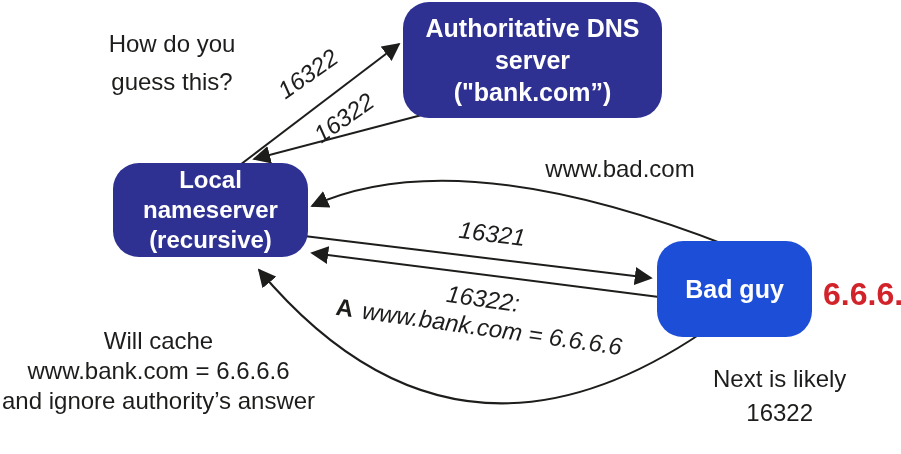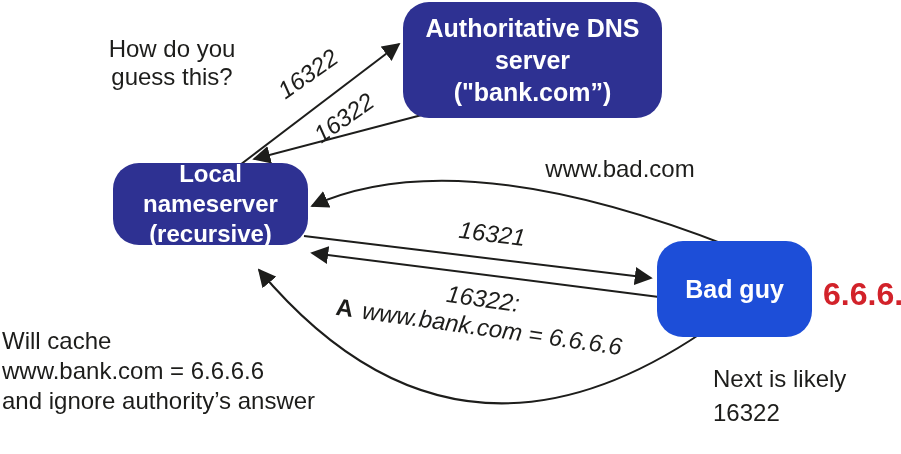--- a/index.html
+++ b/index.html
@@ -3,30 +3,30 @@
 <meta charset="utf-8">
 <style>
   html,body{margin:0;padding:0;background:#ffffff;font-family:"Liberation Sans",sans-serif;}
   .stage{position:relative;width:901px;height:454px;background:#ffffff;overflow:hidden;}
   .wires{position:absolute;left:0;top:0;z-index:1;}
   .wire{fill:none;stroke:#1d1d1b;stroke-width:2px;}
   .box{position:absolute;z-index:2;display:flex;align-items:center;justify-content:center;
        text-align:center;color:#ffffff;font-weight:bold;border-radius:26px;white-space:pre-line;}
   .blue{background:#2e3192;}
   .red{background:#1d4ed8;}
-  .box-local{left:113px;top:163px;width:195px;height:82px;font-size:24px;line-height:30px;}
+  .box-local{left:113px;top:163px;width:195px;height:94px;font-size:24px;line-height:30px;}
   .box-auth{left:403px;top:2px;width:259px;height:116px;font-size:25px;line-height:32px;}
   .box-bad{left:657px;top:241px;width:155px;height:96px;font-size:25px;}
   .lbl{position:absolute;z-index:3;color:#1d1d1b;font-size:24px;white-space:nowrap;
        transform:translate(-50%,-50%) rotate(var(--r,0deg));}
   .it{font-style:italic;}
   .b{font-weight:bold;}
   .sp{margin-left:9px;}
-  .note{position:absolute;z-index:3;color:#1d1d1b;font-size:24px;white-space:pre-line;}
-  .note-guess{left:172px;top:63px;transform:translate(-50%,-50%);text-align:center;line-height:28px;}
+  .note{position:absolute;z-index:3;color:#1d1d1b;font-size:24px;white-space:pre-line;text-align:center;}
+  .note-guess{left:172px;top:63px;transform:translate(-50%,-50%);line-height:38px;}
   .note-cache{left:2px;top:326px;line-height:30px;}
   .note-next{left:713px;top:362px;line-height:34px;}
   .ip{position:absolute;z-index:3;left:823px;top:276px;color:#d2222a;font-size:32px;font-weight:bold;}
 </style>
 </head>
 <body>
 
 <div class="stage">
 
   <svg class="wires" width="901" height="454" viewBox="0 0 901 454">

